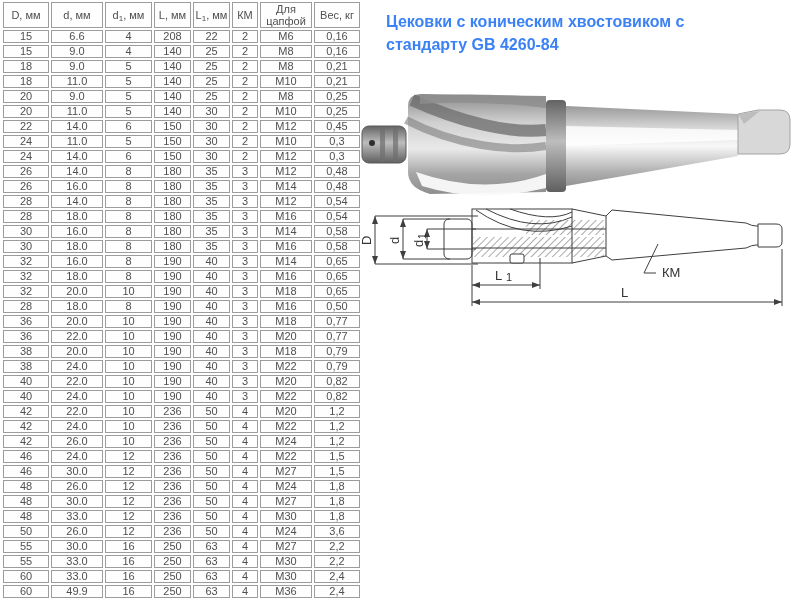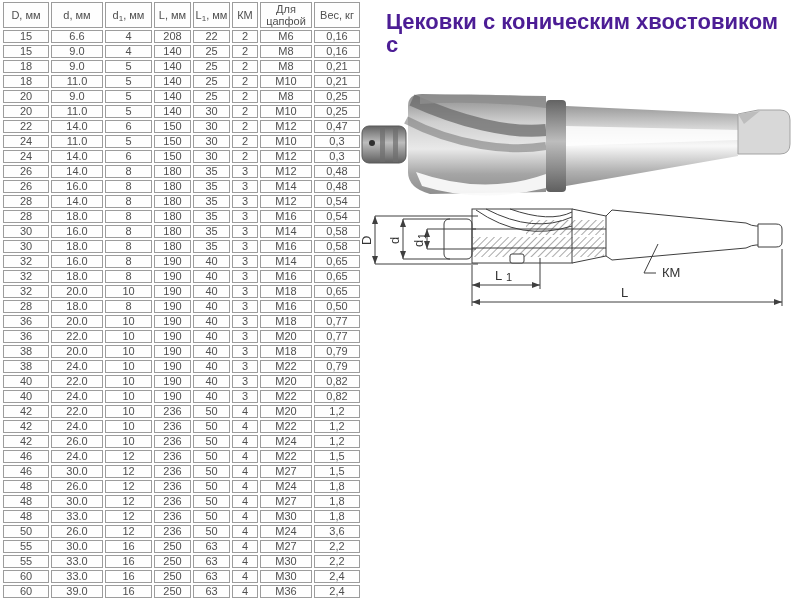--- a/index.html
+++ b/index.html
@@ -23,21 +23,21 @@
     overflow:hidden;
     white-space:normal;
     background:#fefefe;
   }
   table.spec th{height:24px;font-weight:normal;line-height:12px;}
   table.spec td{height:11px;line-height:11px;font-weight:normal;}
   table.spec sub{font-size:8px;vertical-align:-2px;line-height:0;}
   
   .page-title{
     position:absolute;left:386px;top:10px;width:404px;
-    color:#4c1d95;font-size:22px;font-weight:bold;line-height:23px;
+    color:#3b82f6;font-size:16px;font-weight:bold;line-height:23px;
   }
   .page-title .tline{display:block;}
   .tool-photo{position:absolute;left:360px;top:84px;width:432px;height:124px;}
   .dim-drawing{position:absolute;left:358px;top:196px;width:436px;height:134px;}
   svg text{font-family:"Liberation Sans","DejaVu Sans",sans-serif;}
 </style>
 </head>
 <body>
 
 <div class="spec-table-wrap">
@@ -126,21 +126,21 @@
           <td>0,25</td>
         </tr>
         <tr>
           <td>22</td>
           <td>14.0</td>
           <td>6</td>
           <td>150</td>
           <td>30</td>
           <td>2</td>
           <td>M12</td>
-          <td>0,47</td>
+          <td>0,45</td>
         </tr>
         <tr>
           <td>24</td>
           <td>11.0</td>
           <td>5</td>
           <td>150</td>
           <td>30</td>
           <td>2</td>
           <td>M10</td>
           <td>0,3</td>
@@ -430,34 +430,35 @@
           <td>33.0</td>
           <td>16</td>
           <td>250</td>
           <td>63</td>
           <td>4</td>
           <td>M30</td>
           <td>2,4</td>
         </tr>
         <tr>
           <td>60</td>
-          <td>39.0</td>
+          <td>49.9</td>
           <td>16</td>
           <td>250</td>
           <td>63</td>
           <td>4</td>
           <td>M36</td>
           <td>2,4</td>
         </tr>
       </tbody>
   </table>
 </div>
 
 <div class="page-title">
   <span class="tline">Цековки с коническим хвостовиком с</span>
+  <span class="tline">стандарту GB 4260-84</span>
 </div>
 
 <svg class="tool-photo" viewBox="0 0 432 124" xmlns="http://www.w3.org/2000/svg" aria-hidden="true">
   <defs>
     <linearGradient id="gMetal" x1="0" y1="0" x2="0" y2="1">
       <stop offset="0" stop-color="#8a8a8a"></stop>
         <stop offset="0.28" stop-color="#cfcfcf"></stop>
       <stop offset="0.55" stop-color="#e9e9e9"></stop>
         <stop offset="0.8" stop-color="#a5a5a5"></stop>
       <stop offset="1" stop-color="#8f8f8f"></stop>

